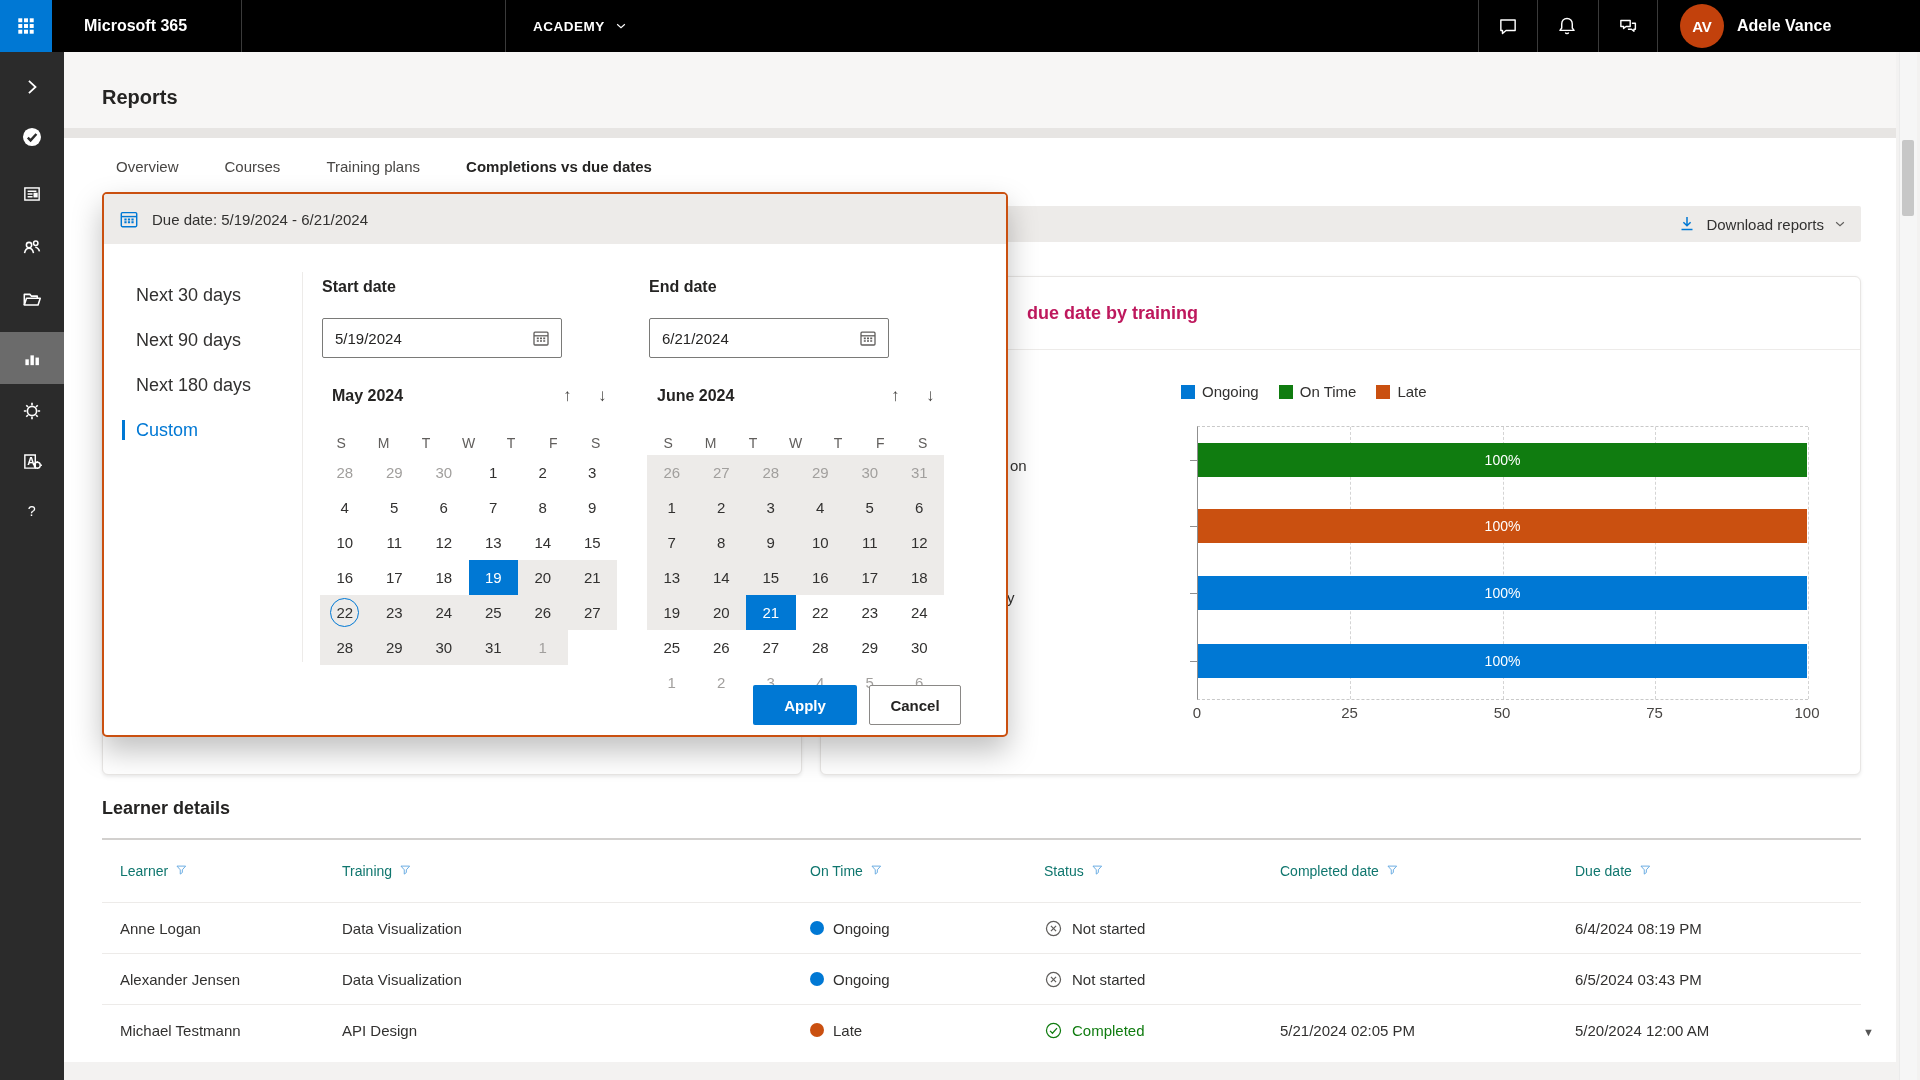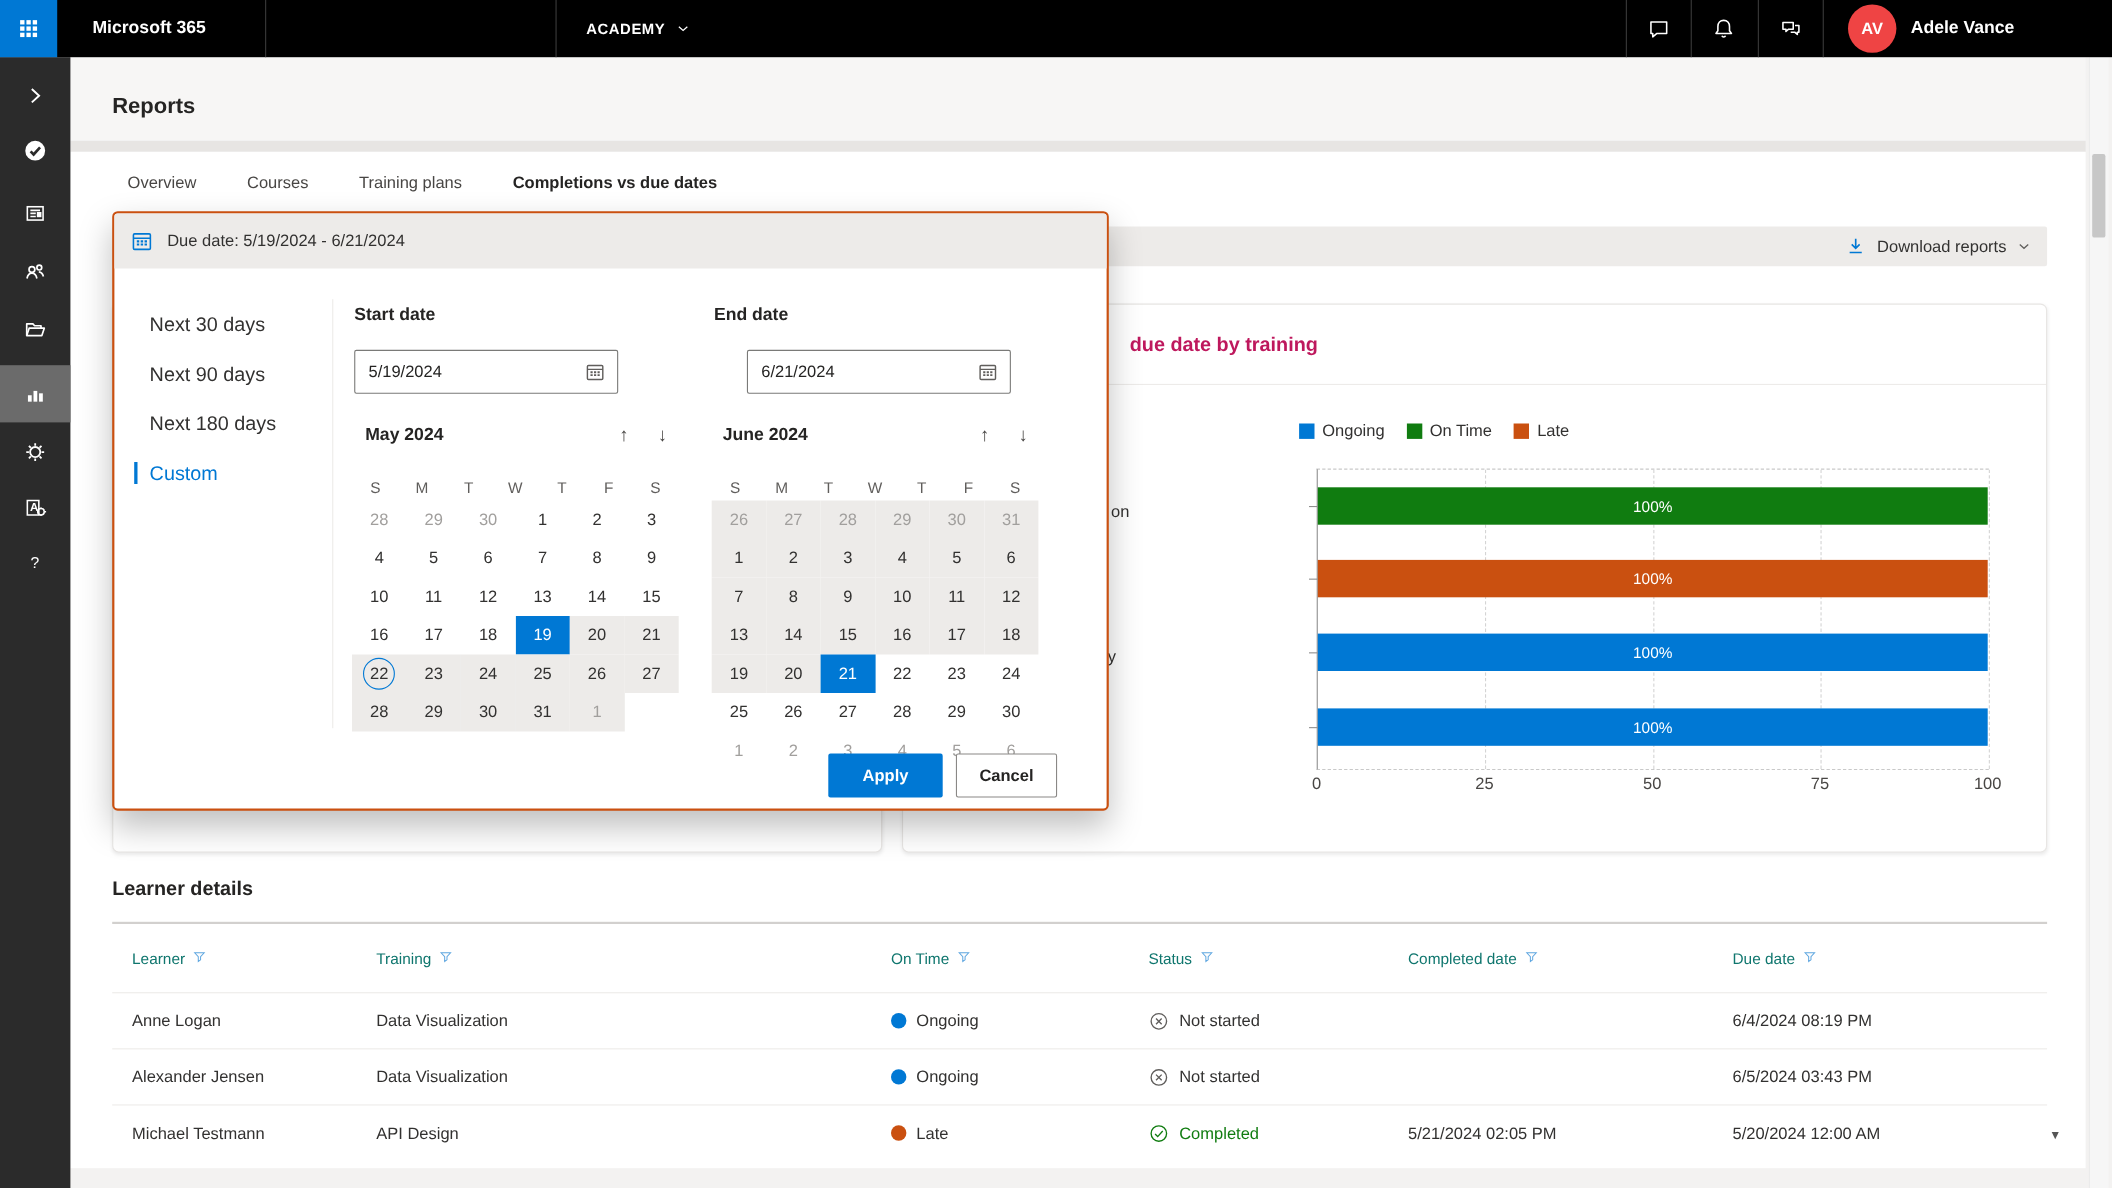--- a/index.html
+++ b/index.html
@@ -163,21 +163,21 @@
         <span class="ic" id="ic-feedback">
           <svg viewBox="0 0 20 20" width="22" height="22">
             <g stroke="#fff" fill="none" stroke-width="1.3" stroke-linejoin="round">
               <path d="M3.5 5h8.5v5.5H8.2L6 12.3v-1.8H3.5z"></path>
               <path d="M13.5 7.5h3.2v5.5h-1.3v1.8l-2.2-1.8H9.9"></path>
             </g>
           </svg>
         </span>
       </div>
     <span class="tb-sep" style="left:1657px"></span>
-    <div class="avatar" id="avatar" style="background: #ef4444;">AV</div>
+    <div class="avatar" id="avatar" style="background: #c2410c;">AV</div>
     <span class="tb-text tb-user">Adele Vance</span>
   </div>
 
   <div class="sidebar" id="sidebar">
       <div class="sb-item" style="top:10px">
         <span class="ic">
           <svg viewBox="0 0 20 20" width="22" height="22">
             <path d="M7.2 4.5l6 5.5-6 5.5" stroke="#fff" stroke-width="1.6" fill="none"></path>
           </svg>
         </span>
@@ -548,21 +548,21 @@
           <div class="cal-cell range">27</div>
           <div class="cal-cell range">28</div>
           <div class="cal-cell range">29</div>
           <div class="cal-cell range">30</div>
           <div class="cal-cell range">31</div>
           <div class="cal-cell muted range">1</div>
         </div>
       </div>
 
     <div class="fld-label" style="left:545px;top:84px">End date</div>
-    <div class="dp-input" style="left:575px;top:124px">
+    <div class="dp-input" style="left:545px;top:124px">
       <span>6/21/2024</span>
       <span class="ic" id="ic-cal-end">
           <svg viewBox="0 0 20 20" width="20" height="20">
             <g stroke="#605e5c" fill="none" stroke-width="1.3">
               <rect x="3" y="4.2" width="14" height="12.8" rx="1"></rect>
               <path d="M3 7.8h14"></path>
               <path d="M5.8 10.4h2M9 10.4h2M12.2 10.4h2M5.8 13h2M9 13h2M12.2 13h2" stroke-width="1.7"></path>
             </g>
           </svg>
         </span>

